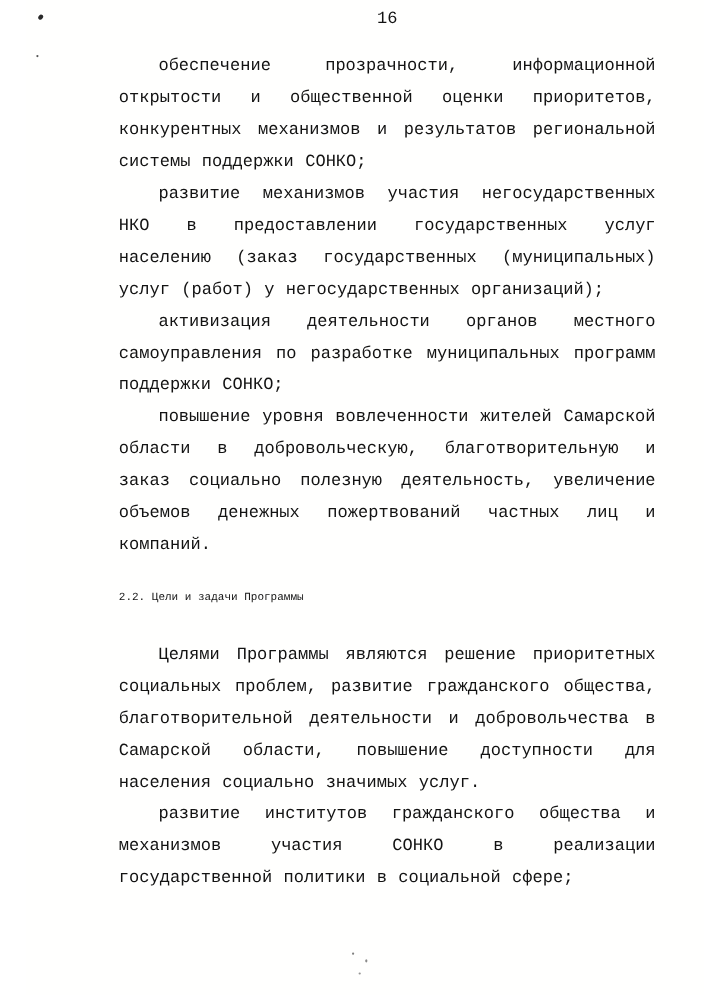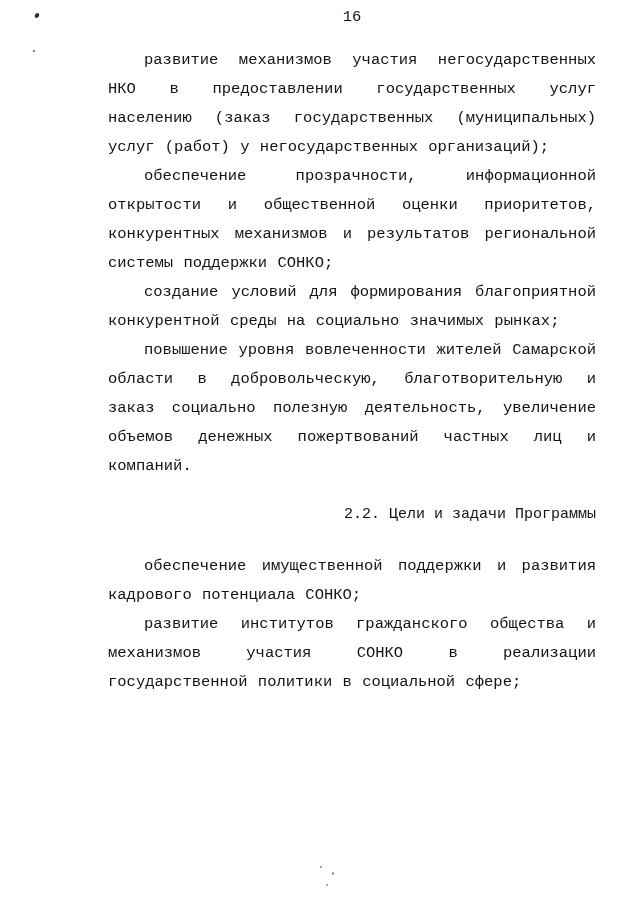--- a/index.html
+++ b/index.html
@@ -34,24 +34,24 @@
   p.para {
     margin: 0;
     font-size: 15.5px;
     line-height: 29px;
     text-align: justify;
     text-indent: 36px;
     word-spacing: 1px;
   }
   h2.section-heading {
     margin: 19px 0 23px 0;
-    font-size: 15px;
+    font-size: 10px;
     font-weight: normal;
     line-height: 29px;
-    text-align: right;
+    text-align: left;
   }
   
   .artifact {
     position: absolute;
     background: #2a2a2a;
     border-radius: 50%;
   }
   .a1 { top: 13px; left: 11px; width: 4px; height: 5px; transform: rotate(40deg); }
   .a2 { top: 50px; left: 9px; width: 2px; height: 2px; opacity: .8; }
   .a3 { top: 866px; left: 296px; width: 2px; height: 2px; opacity: .6; }
@@ -66,24 +66,24 @@
   <div class="page-number">16</div>
 
   <span class="artifact a1"></span>
   <span class="artifact a2"></span>
   <span class="artifact a3"></span>
   <span class="artifact a4"></span>
   <span class="artifact a5"></span>
 
   <div class="content">
 
+    <p class="para">обеспечение прозрачности, информационной открытости и общественной оценки приоритетов, конкурентных механизмов и результатов региональной системы поддержки СОНКО;</p>
     <p class="para">развитие механизмов участия негосударственных НКО в предоставлении государственных услуг населению (заказ государственных (муниципальных) услуг (работ) у негосударственных организаций);</p>
-    <p class="para">обеспечение прозрачности, информационной открытости и общественной оценки приоритетов, конкурентных механизмов и результатов региональной системы поддержки СОНКО;</p>
-    <p class="para">создание условий для формирования благоприятной конкурентной среды на социально значимых рынках;</p>
+    <p class="para">активизация деятельности органов местного самоуправления по разработке муниципальных программ поддержки СОНКО;</p>
     <p class="para">повышение уровня вовлеченности жителей Самарской области в добровольческую, благотворительную и заказ социально полезную деятельность, увеличение объемов денежных пожертвований частных лиц и компаний.</p>
 
     <h2 class="section-heading">2.2. Цели и задачи Программы</h2>
 
-    <p class="para">обеспечение имущественной поддержки и развития кадрового потенциала СОНКО;</p>
+    <p class="para">Целями Программы являются решение приоритетных социальных проблем, развитие гражданского общества, благотворительной деятельности и добровольчества в Самарской области, повышение доступности для населения социально значимых услуг.</p>
     <p class="para">развитие институтов гражданского общества и механизмов участия СОНКО в реализации государственной политики в социальной сфере;</p>
 
   </div>
 </div>
 
 </body></html>

